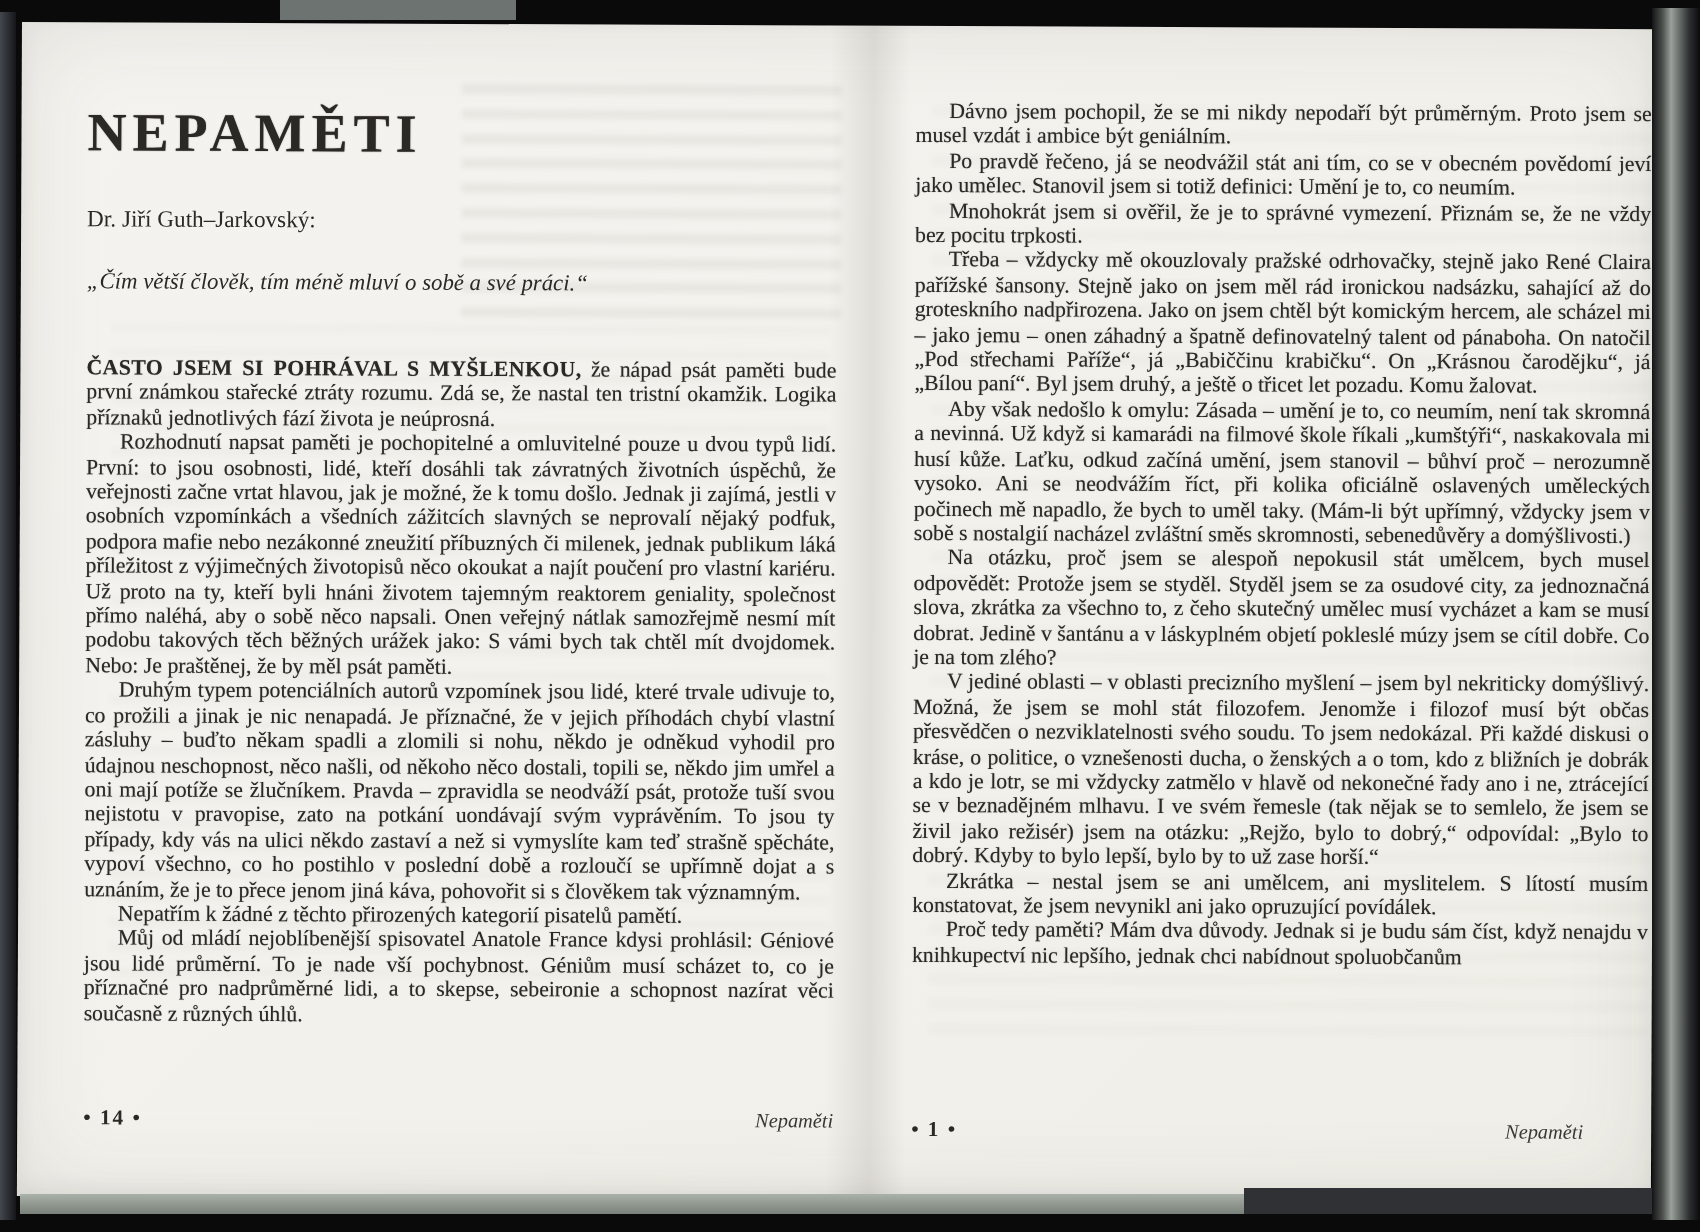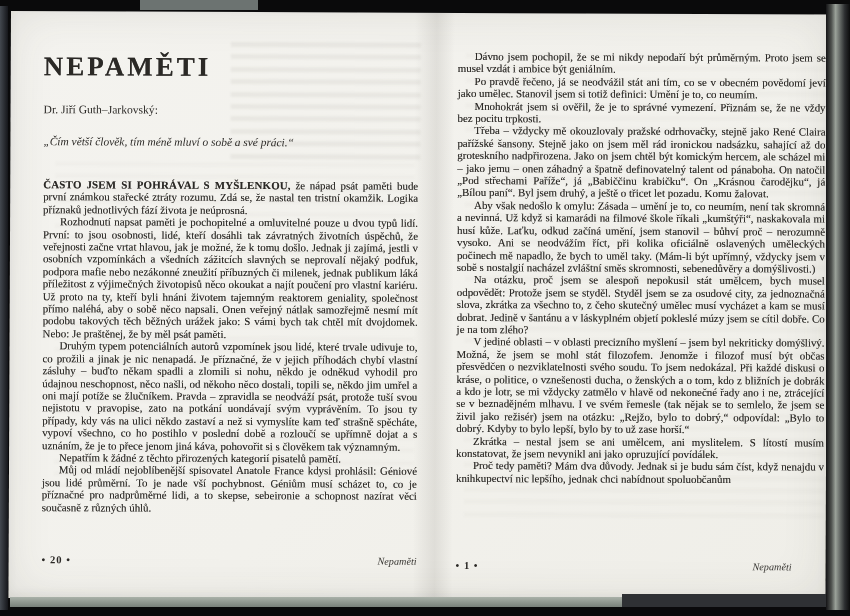--- a/index.html
+++ b/index.html
@@ -78,21 +78,21 @@
       <div class="epigraph">„Čím větší člověk, tím méně mluví o sobě a své práci.“</div>
 
       <p class="noindent"><span class="lead">ČASTO JSEM SI POHRÁVAL S MYŠLENKOU,</span><span> že nápad psát paměti bude první známkou stařecké ztráty rozumu. Zdá se, že nastal ten tristní okamžik. Logika příznaků jednotlivých fází života je neúprosná.</span></p>
       <p>Rozhodnutí napsat paměti je pochopitelné a omluvitelné pouze u dvou typů lidí. První: to jsou osobnosti, lidé, kteří dosáhli tak závratných životních úspěchů, že veřejnosti začne vrtat hlavou, jak je možné, že k tomu došlo. Jednak ji zajímá, jestli v osobních vzpomínkách a všedních zážitcích slavných se neprovalí nějaký podfuk, podpora mafie nebo nezákonné zneužití příbuzných či milenek, jednak publikum láká příležitost z výjimečných životopisů něco okoukat a najít poučení pro vlastní kariéru. Už proto na ty, kteří byli hnáni životem tajemným reaktorem geniality, společnost přímo naléhá, aby o sobě něco napsali. Onen veřejný nátlak samozřejmě nesmí mít podobu takových těch běžných urážek jako: S vámi bych tak chtěl mít dvojdomek. Nebo: Je praštěnej, že by měl psát paměti.</p>
       <p>Druhým typem potenciálních autorů vzpomínek jsou lidé, které trvale udivuje to, co prožili a jinak je nic nenapadá. Je příznačné, že v jejich příhodách chybí vlastní zásluhy – buďto někam spadli a zlomili si nohu, někdo je odněkud vyhodil pro údajnou neschopnost, něco našli, od někoho něco dostali, topili se, někdo jim umřel a oni mají potíže se žlučníkem. Pravda – zpravidla se neodváží psát, protože tuší svou nejistotu v pravopise, zato na potkání uondávají svým vyprávěním. To jsou ty případy, kdy vás na ulici někdo zastaví a než si vymyslíte kam teď strašně spěcháte, vypoví všechno, co ho postihlo v poslední době a rozloučí se upřímně dojat a s uznáním, že je to přece jenom jiná káva, pohovořit si s člověkem tak významným.</p>
       <p>Nepatřím k žádné z těchto přirozených kategorií pisatelů pamětí.</p>
       <p>Můj od mládí nejoblíbenější spisovatel Anatole France kdysi prohlásil: Géniové jsou lidé průměrní. To je nade vší pochybnost. Géniům musí scházet to, co je příznačné pro nadprůměrné lidi, a to skepse, sebeironie a schopnost nazírat věci současně z různých úhlů.</p>
     </div>
 
     <div class="page-footer footer-left">
-      <span class="pageno">• 20 •</span>
+      <span class="pageno">• 14 •</span>
       <span class="runfoot">Nepaměti</span>
     </div>
 
     <div class="gutter"></div>
 
     <div class="col right-col">
       <p>Dávno jsem pochopil, že se mi nikdy nepodaří být průměrným. Proto jsem se musel vzdát i ambice být geniálním.</p>
       <p>Po pravdě řečeno, já se neodvážil stát ani tím, co se v obecném povědomí jeví jako umělec. Stanovil jsem si totiž definici: Umění je to, co neumím.</p>
       <p>Mnohokrát jsem si ověřil, že je to správné vymezení. Přiznám se, že ne vždy bez pocitu trpkosti.</p>
       <p>Třeba – vždycky mě okouzlovaly pražské odrhovačky, stejně jako René Claira pařížské šansony. Stejně jako on jsem měl rád ironickou nadsázku, sahající až do groteskního nadpřirozena. Jako on jsem chtěl být komickým hercem, ale scházel mi – jako jemu – onen záhadný a špatně definovatelný talent od pánaboha. On natočil „Pod střechami Paříže“, já „Babiččinu krabičku“. On „Krásnou čarodějku“, já „Bílou paní“. Byl jsem druhý, a ještě o třicet let pozadu. Komu žalovat.</p>

